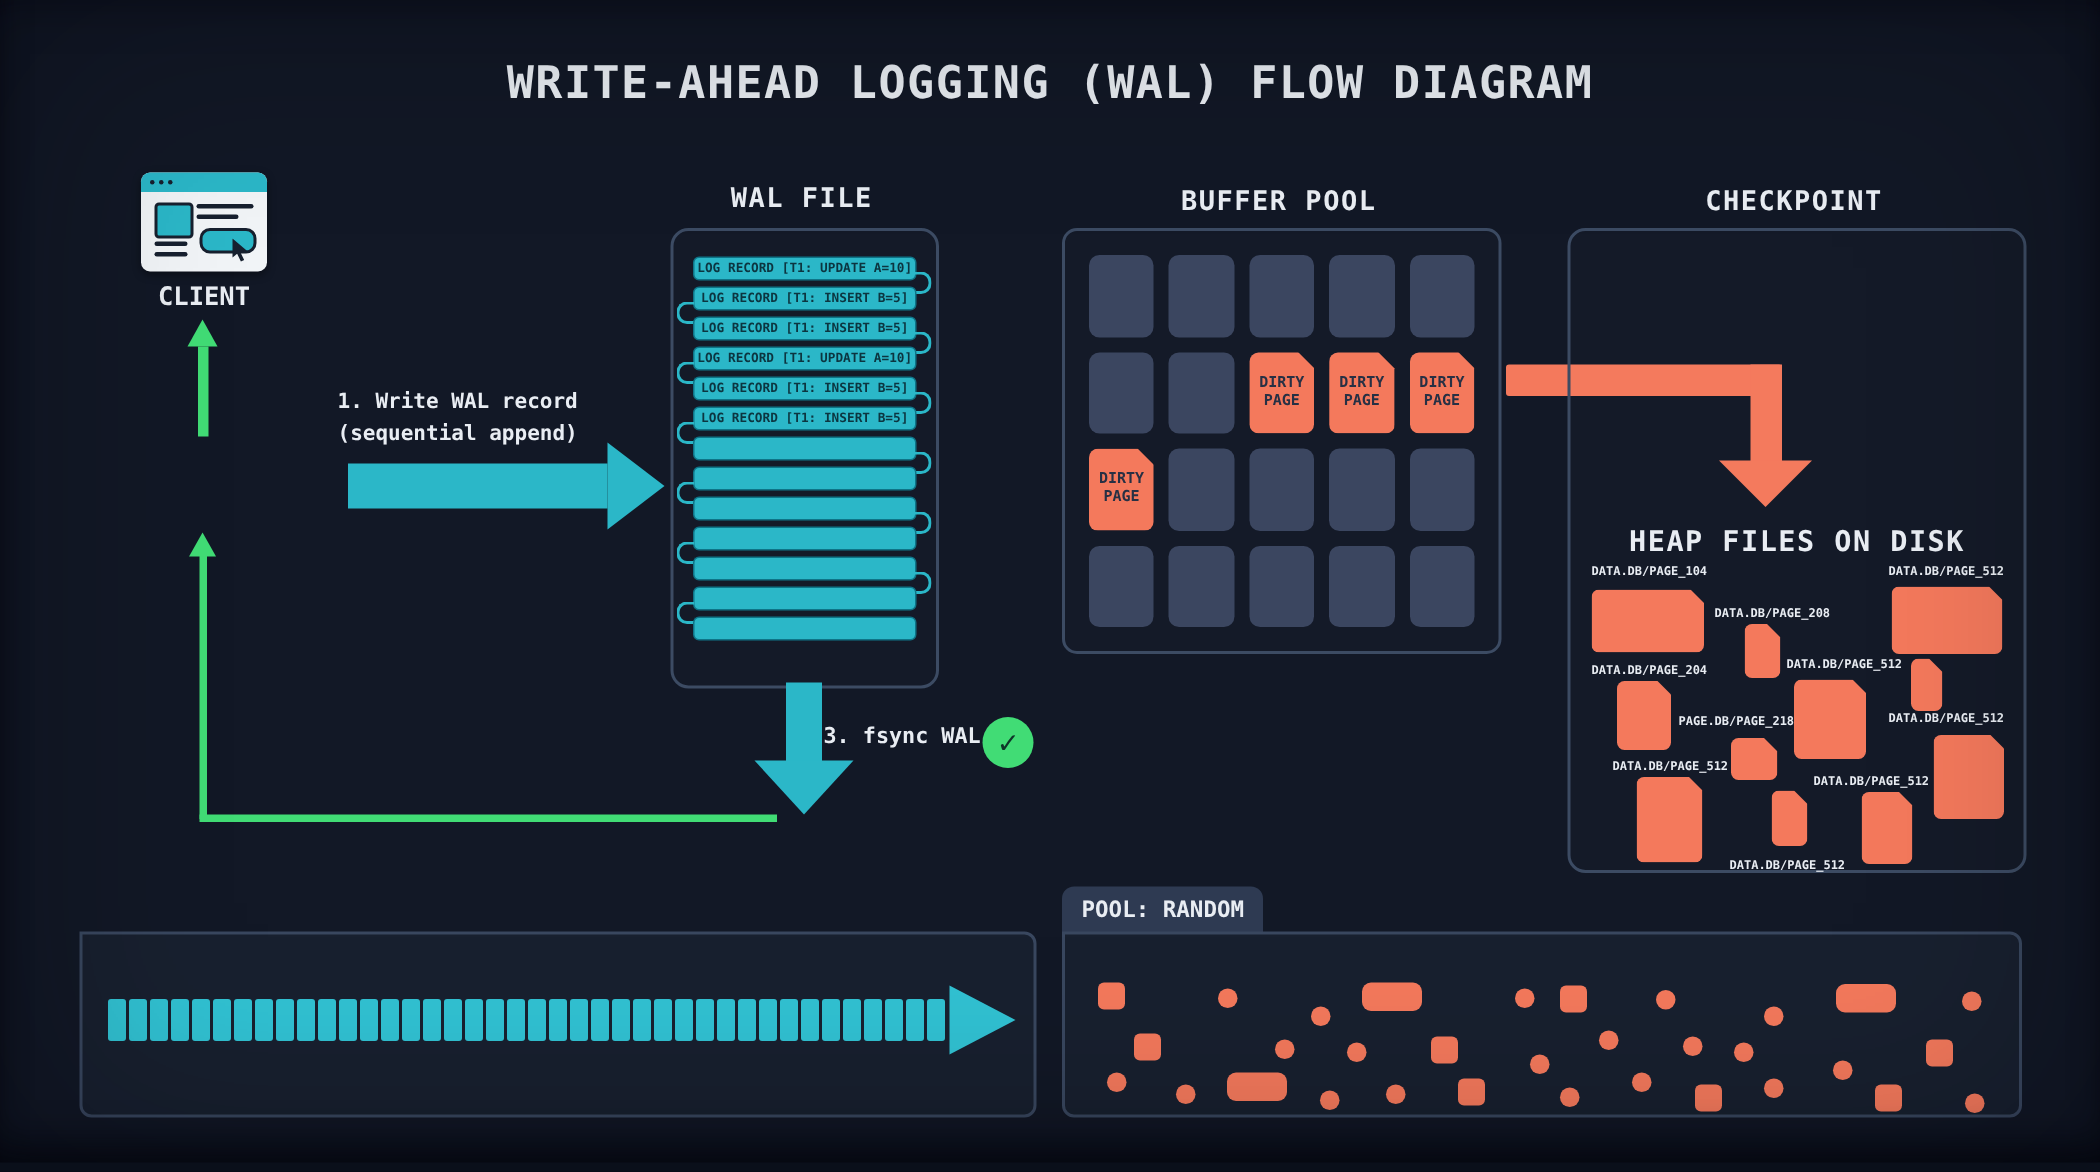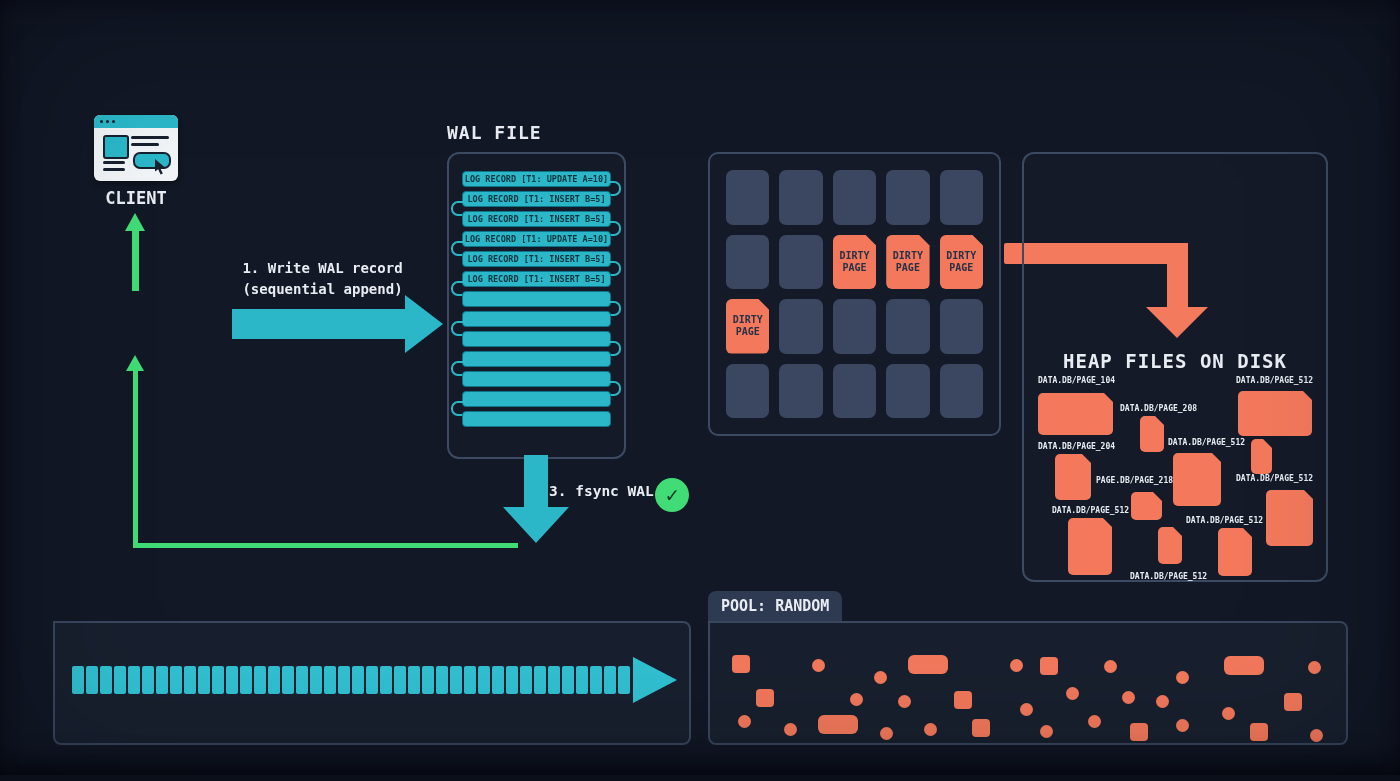--- a/index.html
+++ b/index.html
@@ -7,21 +7,21 @@
     position:relative; width:1400px; height:781px; overflow:hidden;
     background:var(--bg);
     font-family:"DejaVu Sans Mono","Liberation Mono",monospace;
     color:var(--text);
   }
   .abs { position:absolute; }
   .main-title {
     position:absolute; top:38px; left:0; width:100%; text-align:center;
     font-size:30px; font-weight:bold; letter-spacing:1px; color:var(--text);
   }
-  .sec-title { position:absolute; font-size:18px; font-weight:bold; letter-spacing:1px; color:var(--text); }
+  .sec-title { position:absolute; text-align:center; font-size:18px; font-weight:bold; letter-spacing:1px; color:var(--text); }
   .frame { position:absolute; border:2px solid var(--box-border); border-radius:12px; background:rgba(255,255,255,0.012); }
 
   
   .browser { position:absolute; left:94px; top:115px; width:84px; height:66px; background:#F1F4F7; border-radius:6px; box-shadow:0 2px 6px rgba(0,0,0,.4); }
   .browser-bar { position:absolute; left:0; top:0; width:100%; height:13px; background:var(--teal); border-radius:6px 6px 0 0; }
   .dot { position:absolute; width:3px; height:3px; border-radius:50%; background:var(--icon-dark); top:5px; }
   .browser-img { position:absolute; left:9px; top:20px; width:22px; height:20px; background:var(--teal); border:2px solid var(--icon-dark); border-radius:3px; }
   .bl { position:absolute; height:3px; background:var(--icon-dark); border-radius:2px; }
   .browser-btn { position:absolute; left:39px; top:37px; width:34px; height:13px; background:var(--teal); border:2px solid var(--icon-dark); border-radius:7px; }
   .cursor-svg { position:absolute; left:60px; top:44px; }
@@ -38,21 +38,21 @@
   .g-shaft-up1 { left:132px; top:231px; width:7px; height:60px; background:var(--green); }
   .g-head-up1 { left:125px; top:213px; width:0; height:0; border-left:10px solid transparent; border-right:10px solid transparent; border-bottom:18px solid var(--green); }
   .g-vline { left:133px; top:370px; width:5px; height:176px; background:var(--green); }
   .g-head-up2 { left:126px; top:355px; width:0; height:0; border-left:9px solid transparent; border-right:9px solid transparent; border-bottom:16px solid var(--green); }
   .g-hline { left:133px; top:543px; width:385px; height:5px; background:var(--green); }
   .commit-label { left:235px; top:498px; width:170px; text-align:center; color:var(--green); font-size:14px; line-height:22px; font-weight:bold; }
 
   
   .t-shaft1 { left:232px; top:309px; width:173px; height:30px; background:var(--teal); }
   .t-head1 { left:405px; top:295px; width:0; height:0; border-top:29px solid transparent; border-bottom:29px solid transparent; border-left:38px solid var(--teal); }
-  .step1-label { left:225px; top:258px; width:195px; text-align:center; font-size:14px; line-height:21px; font-weight:bold; }
+  .step1-label { left:225px; top:258px; width:195px; font-size:14px; line-height:21px; font-weight:bold; }
 
   
   .record { position:absolute; left:13px; width:149px; height:16px; background:var(--teal); border:1.5px solid var(--teal-dark); border-radius:4px; box-sizing:border-box; display:flex; align-items:center; justify-content:center; }
   .record span { font-size:8.5px; font-weight:bold; color:var(--record-text); letter-spacing:0; white-space:nowrap; }
   .hook { position:absolute; width:12px; height:15px; border:2.5px solid var(--teal); box-sizing:border-box; }
   .hook.r { left:160px; border-left:none; border-radius:0 7px 7px 0; }
   .hook.l { left:2px;  border-right:none; border-radius:7px 0 0 7px; }
 
   
   .t-shaft2 { left:524px; top:455px; width:24px; height:53px; background:var(--teal); }
@@ -88,20 +88,21 @@
 
   .vignette { position:absolute; inset:0; pointer-events:none;
     box-shadow: inset 0 -24px 26px -8px rgba(2,4,10,.85), inset 0 16px 30px -16px rgba(2,4,10,.5), inset 0 0 150px rgba(2,4,10,.30); }
   .bottom-band { position:absolute; left:0; right:0; bottom:0; height:6px; background:#0A0F1A; }
 </style>
 </head>
 <body>
 
 <div id="stage">
 
+  <div class="main-title">WRITE-AHEAD LOGGING (WAL) FLOW DIAGRAM</div>
 
   <div class="browser">
     <div class="browser-bar"></div>
     <span class="dot" style="left:6px"></span>
     <span class="dot" style="left:12px"></span>
     <span class="dot" style="left:18px"></span>
     <div class="browser-img"></div>
     <div class="bl" style="left:9px;  top:46px; width:22px"></div>
     <div class="bl" style="left:9px;  top:53px; width:22px"></div>
     <div class="bl" style="left:37px; top:21px; width:38px"></div>
@@ -181,20 +182,21 @@
 
   <div class="abs t-shaft2"></div>
   <div class="abs t-head2"></div>
   <div class="abs fsync-label">3. fsync WAL</div>
   <div class="abs check-circle">✓</div>
 
   <div class="abs g-hline"></div>
   <div class="abs g-vline"></div>
   <div class="abs g-head-up2"></div>
 
+  <div class="sec-title" style="left:708px; top:124px; width:289px">BUFFER POOL</div>
   <div class="frame" style="left:708px; top:152px; width:289px; height:280px; border-radius:10px" id="buffer-box">
       <div class="cell" style="left: 16px; top: 16px; width: 43.4px; height: 54.5px;"></div>
       <div class="cell" style="left: 69.4px; top: 16px; width: 43.4px; height: 54.5px;"></div>
       <div class="cell" style="left: 122.8px; top: 16px; width: 43.4px; height: 54.5px;"></div>
       <div class="cell" style="left: 176.2px; top: 16px; width: 43.4px; height: 54.5px;"></div>
       <div class="cell" style="left: 229.6px; top: 16px; width: 43.4px; height: 54.5px;"></div>
       <div class="cell" style="left: 16px; top: 80.5px; width: 43.4px; height: 54.5px;"></div>
       <div class="cell" style="left: 69.4px; top: 80.5px; width: 43.4px; height: 54.5px;"></div>
       <div class="cell dirty" style="left: 122.8px; top: 80.5px; width: 43.4px; height: 54.5px;">
         <div>DIRTY</div>
@@ -220,21 +222,22 @@
       <div class="cell" style="left: 69.4px; top: 209.5px; width: 43.4px; height: 54.5px;"></div>
       <div class="cell" style="left: 122.8px; top: 209.5px; width: 43.4px; height: 54.5px;"></div>
       <div class="cell" style="left: 176.2px; top: 209.5px; width: 43.4px; height: 54.5px;"></div>
       <div class="cell" style="left: 229.6px; top: 209.5px; width: 43.4px; height: 54.5px;"></div>
     </div>
 
   <div class="abs o-hbar"></div>
   <div class="abs o-vbar"></div>
   <div class="abs o-head"></div>
 
-  <div class="frame" style="left:1022px; top:152px; width:302px; height:426px" id="checkpoint-box">
+  <div class="sec-title" style="left:1045px; top:124px; width:302px">CHECKPOINT</div>
+  <div class="frame" style="left:1045px; top:152px; width:302px; height:426px" id="checkpoint-box">
     <div class="heap-title">HEAP FILES ON DISK</div>
   <div class="heap-file" style="left: 14px; top: 239px; width: 75px; height: 42px;"></div>
       <div class="heap-label" style="left: 14px; top: 222px;">DATA.DB/PAGE_104</div>
       <div class="heap-file" style="left: 116px; top: 262px; width: 24px; height: 36px;"></div>
       <div class="heap-label" style="left: 96px; top: 250px;">DATA.DB/PAGE_208</div>
       <div class="heap-file" style="left: 214px; top: 237px; width: 74px; height: 45px;"></div>
       <div class="heap-label" style="left: 212px; top: 222px;">DATA.DB/PAGE_512</div>
       <div class="heap-file" style="left: 31px; top: 300px; width: 36px; height: 46px;"></div>
       <div class="heap-label" style="left: 14px; top: 288px;">DATA.DB/PAGE_204</div>
       <div class="heap-file" style="left: 149px; top: 299px; width: 48px; height: 53px;"></div>

